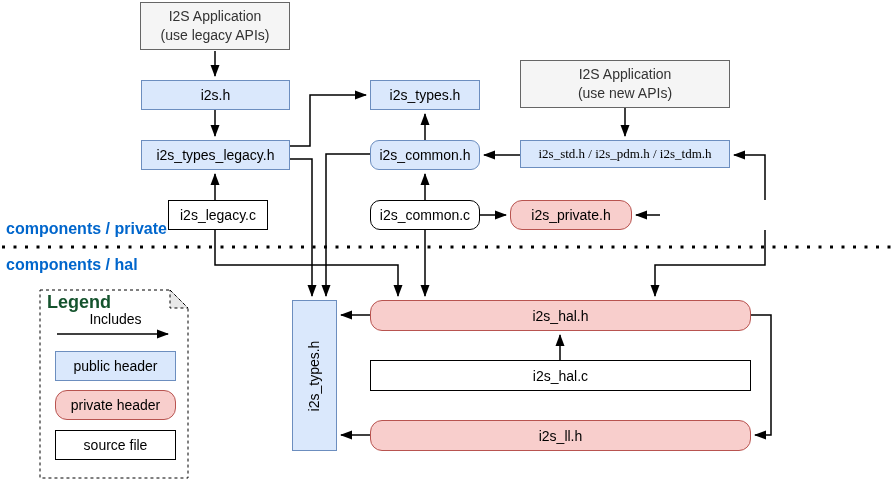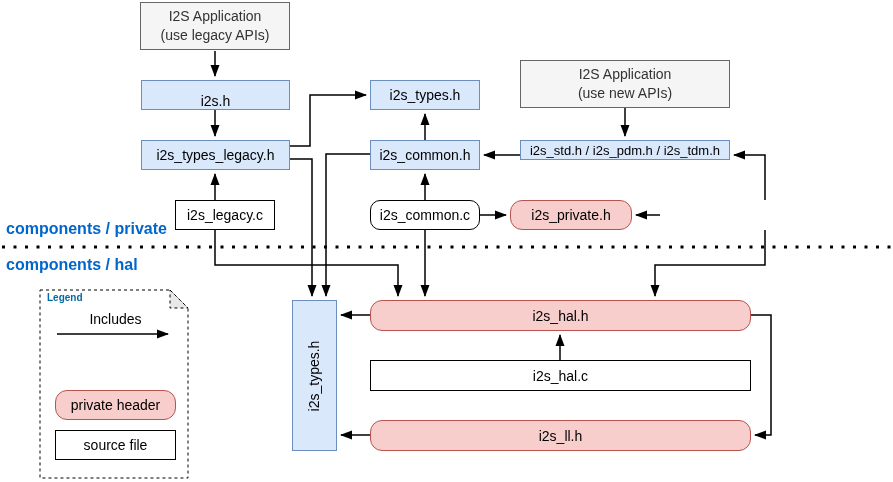--- a/index.html
+++ b/index.html
@@ -33,21 +33,21 @@
   .section-label{
     position:absolute;
     font-size:16px;
     font-weight:bold;
     color:var(--section-label-color,#0066cc);
     white-space:nowrap;
   }
   .legend-title{
     position:absolute;
     left:47px;top:292px;
-    font-size:10px;font-weight:bold;color:#0369a1;
+    font-size:18px;font-weight:bold;color:#14532d;
   }
   .legend-includes{
     position:absolute;
     left:55px;top:311px;width:121px;
     text-align:center;font-size:14px;color:#000;
   }
   .legend-swatch{
     position:absolute;
     left:55px;width:121px;height:30px;
     font-size:14px;
@@ -95,50 +95,50 @@
     </g>
 
     <path d="M57,334 L168,334" stroke="#000" stroke-width="1.5" fill="none" marker-end="url(#arrow)"></path>
   </svg>
 
   <div class="node app" style="left:140px;top:2px;width:150px;height:48px;">
     <span>I2S Application</span>
     <span>(use legacy APIs)</span>
   </div>
 
-  <div class="node public" style="left:141px;top:80px;width:149px;height:30px;align-items:flex-end;">
+  <div class="node public" style="left:141px;top:80px;width:149px;height:30px;">
     <span>i2s.h</span>
   </div>
 
   <div class="node public" style="left:141px;top:140px;width:149px;height:30px;">
     <span>i2s_types_legacy.h</span>
   </div>
 
-  <div class="node source" style="left:175px;top:200px;width:100px;height:30px;">
+  <div class="node source" style="left:168px;top:200px;width:100px;height:30px;">
     <span>i2s_legacy.c</span>
   </div>
 
   <div class="node public" style="left:370px;top:80px;width:110px;height:30px;">
     <span>i2s_types.h</span>
   </div>
 
-  <div class="node public" style="left:370px;top:140px;width:110px;height:30px;">
+  <div class="node public" style="left:370px;top:140px;width:110px;height:30px;border-radius:9px;">
     <span>i2s_common.h</span>
   </div>
 
   <div class="node source" style="left:370px;top:200px;width:110px;height:30px;border-radius:10px;">
     <span>i2s_common.c</span>
   </div>
 
   <div class="node app" style="left:520px;top:60px;width:210px;height:48px;">
     <span>I2S Application</span>
     <span>(use new APIs)</span>
   </div>
 
-  <div class="node public tight" style="left:520px;top:140px;width:210px;height:20px;">
+  <div class="node public tight" style="left:520px;top:140px;width:210px;height:28px;font-family:Liberation Serif, serif;">
     <span>i2s_std.h / i2s_pdm.h / i2s_tdm.h</span>
   </div>
 
   <div class="node private" style="left:510px;top:200px;width:122px;height:30px;">
     <span>i2s_private.h</span>
   </div>
 
 
   <div class="section-label" style="left:6px;top:220px;">components / private</div>
   <div class="section-label" style="left:6px;top:256px;">components / hal</div>
@@ -155,20 +155,23 @@
     <span>i2s_hal.c</span>
   </div>
 
   <div class="node private" style="left:370px;top:420px;width:381px;height:31px;">
     <span>i2s_ll.h</span>
   </div>
 
   <div class="legend-title">Legend</div>
   <div class="legend-includes">Includes</div>
 
+  <div class="node public legend-swatch" style="top:351px;">
+    <span>public header</span>
+  </div>
   <div class="node private legend-swatch" style="top:390px;">
     <span>private header</span>
   </div>
   <div class="node source legend-swatch" style="top:430px;">
     <span>source file</span>
   </div>
 
 </div>
 
 </body></html>

